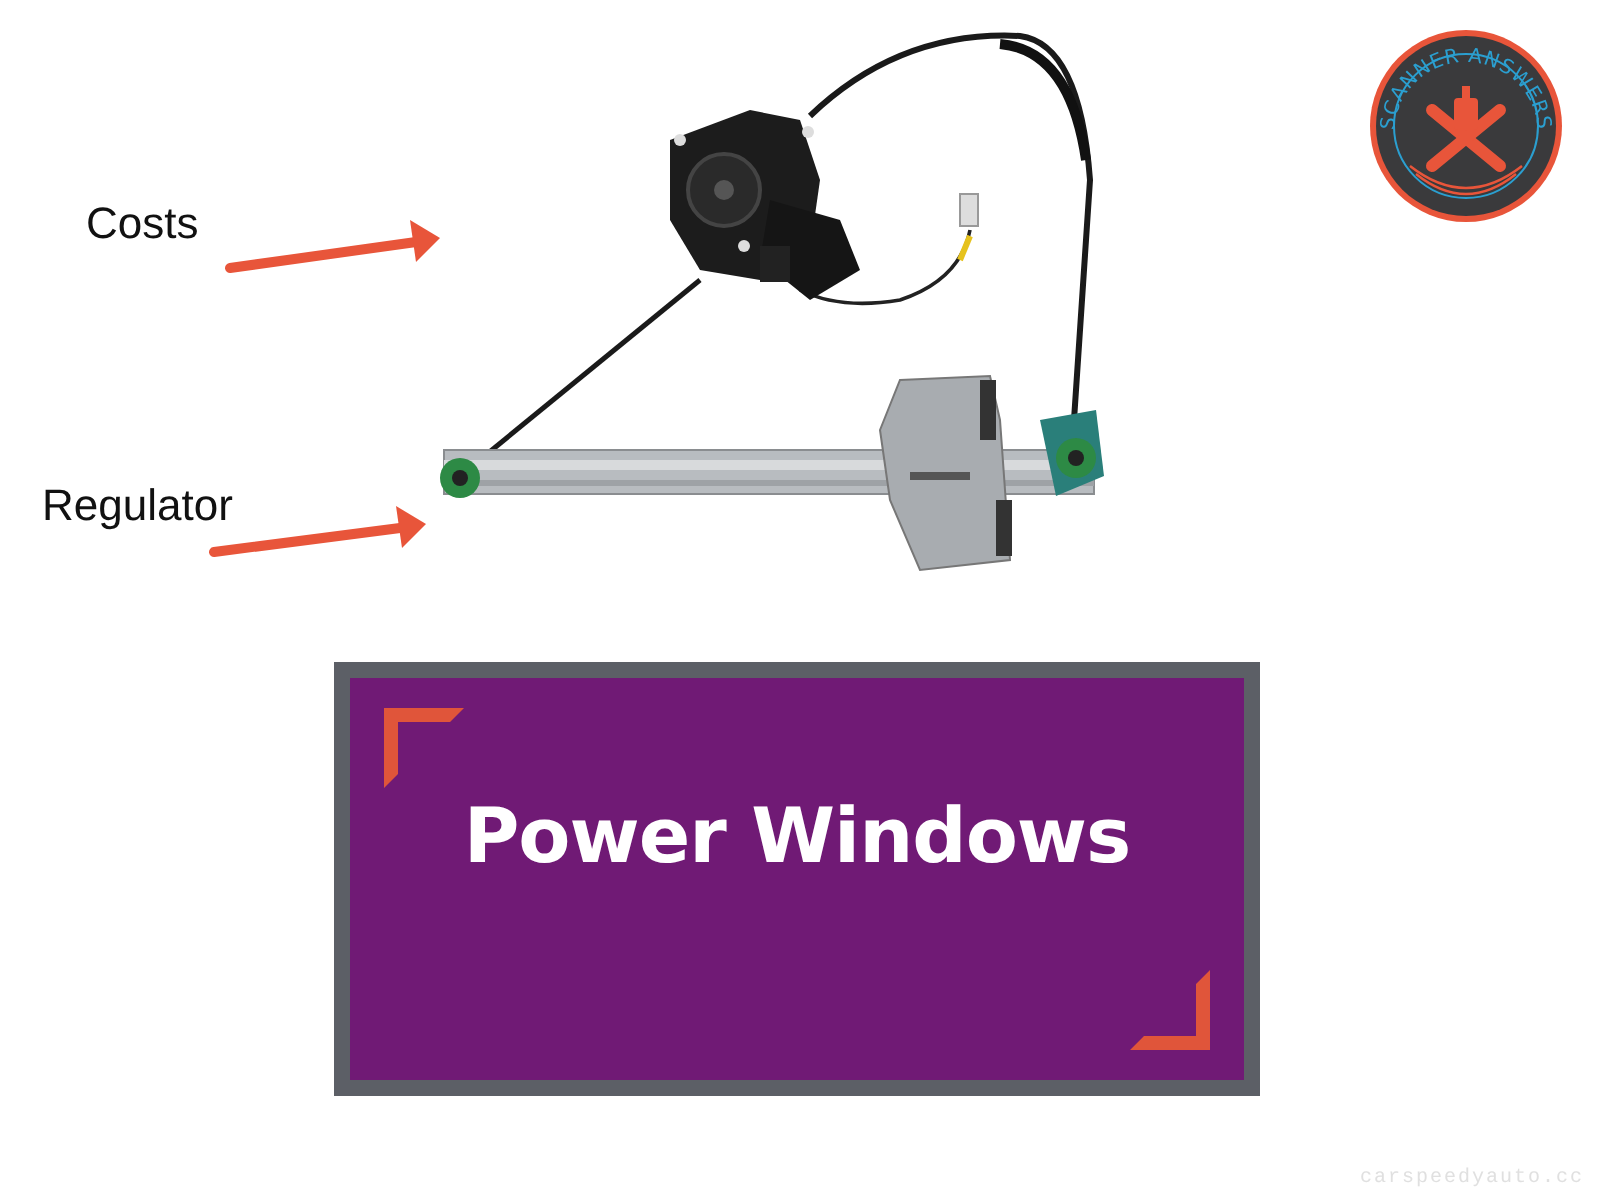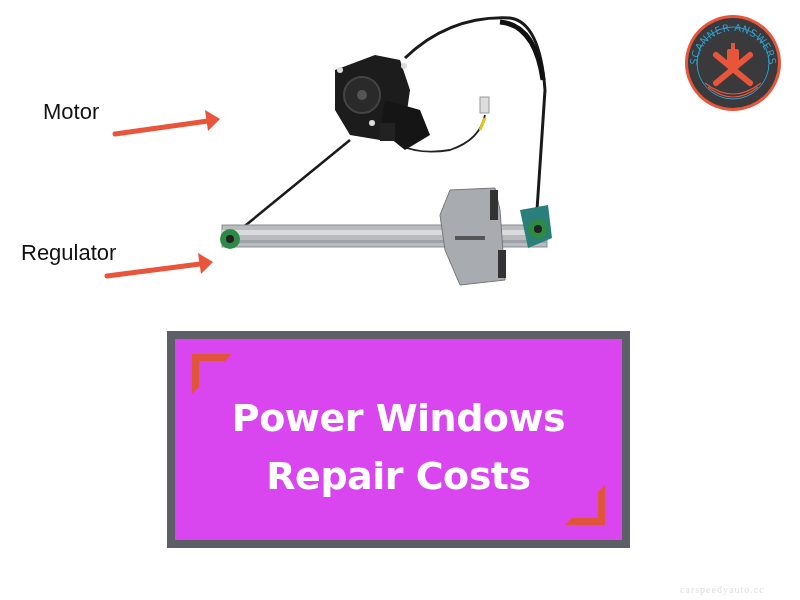--- a/index.html
+++ b/index.html
@@ -1,28 +1,28 @@
 <!DOCTYPE html>
 <html><head>
   <meta charset="utf-8">
   <style>
     html, body { margin:0; padding:0; }
     body { width:800px; height:600px; background:#ffffff; position:relative; overflow:hidden; font-family:"Liberation Sans", sans-serif; }
     .label { position:absolute; color:#111; font-size:22px; font-family:"Liberation Sans", sans-serif; }
     .illustration { position:absolute; left:0; top:0; width:800px; height:320px; }
     .logo { position:absolute; left:683px; top:13px; width:100px; height:100px; }
     .banner { position:absolute; left:167px; top:331px; width:463px; height:217px; background:#5c5f66; }
-    .banner-inner { position:absolute; left:8px; top:8px; right:8px; bottom:8px; background:#d946ef; }
+    .banner-inner { position:absolute; left:8px; top:8px; right:8px; bottom:8px; background:#701a75; }
     .banner-title { position:absolute; left:0; right:0; top:50px; text-align:center; color:#fff; font-family:"DejaVu Sans", sans-serif; font-weight:bold; font-size:38px; line-height:58px; letter-spacing:-0.5px; }
-    .watermark { position:absolute; left:680px; top:584px; font-size:10px; color:#e0e0e0; font-family:Liberation Serif, serif; letter-spacing:1px; }
+    .watermark { position:absolute; left:680px; top:584px; font-size:10px; color:#e0e0e0; font-family:Liberation Mono, monospace; letter-spacing:1px; }
   </style>
 </head>
 <body>
 
-<div class="label" style="left:43px; top:99px;">Motor</div>
+<div class="label" style="left:43px; top:99px;">Costs</div>
 <div class="label" style="left:21px; top:240px;">Regulator</div>
 
 <svg class="illustration" viewBox="0 0 800 320">
 
   <g fill="#e8553a" stroke="#e8553a">
     <line x1="115" y1="134" x2="208" y2="121" stroke-width="5" stroke-linecap="round"></line>
     <polygon points="220,119 205,110 208,131" stroke="none"></polygon>
   </g>
   <g fill="#e8553a" stroke="#e8553a">
     <line x1="107" y1="276" x2="200" y2="264" stroke-width="5" stroke-linecap="round"></line>
@@ -86,18 +86,17 @@
 <div class="banner">
   <div class="banner-inner">
     <svg style="position:absolute;left:17px;top:15px;" width="40" height="40">
       <polygon points="0,0 40,0 33,7 7,7 7,33 0,40" fill="#e0553a"></polygon>
     </svg>
     <svg style="position:absolute;right:17px;bottom:15px;" width="40" height="40">
       <polygon points="40,0 40,40 0,40 7,33 33,33 33,7" fill="#e0553a"></polygon>
     </svg>
     <div class="banner-title">
       <div>Power Windows</div>
-      <div>Repair Costs</div>
     </div>
   </div>
 </div>
 
 <div class="watermark">carspeedyauto.cc</div>
 
 </body></html>

